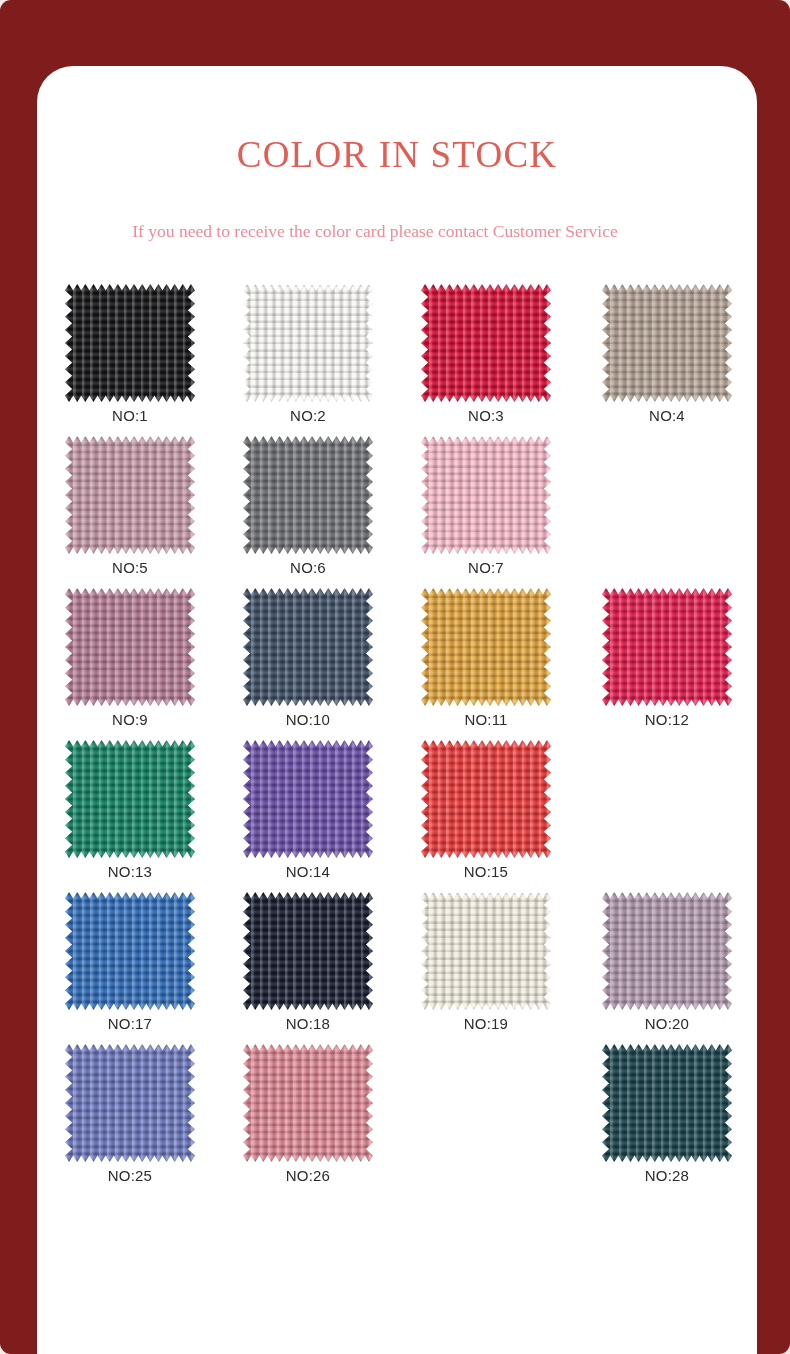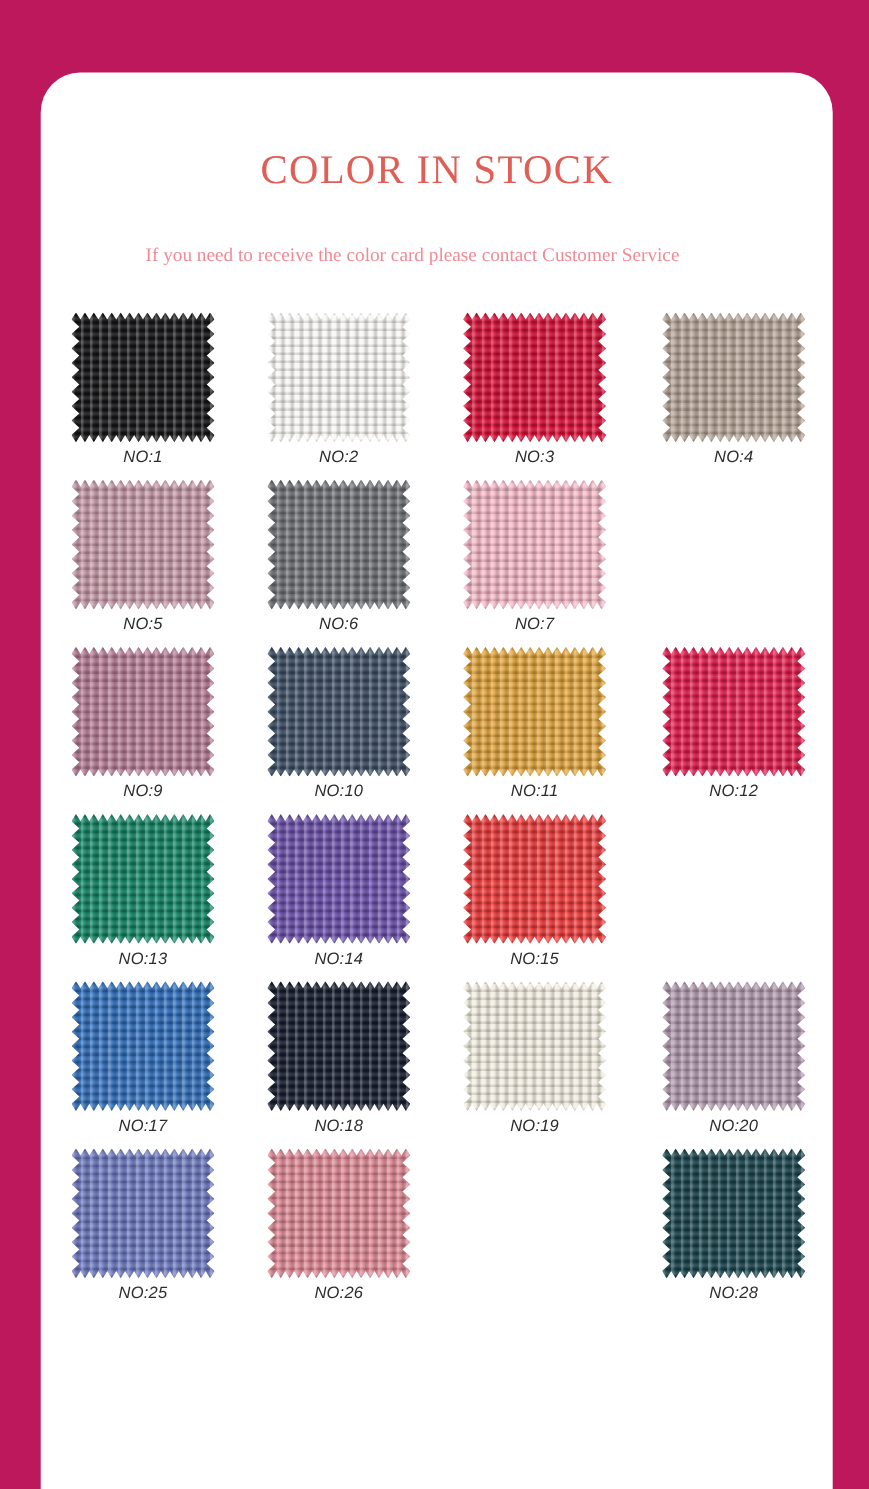--- a/index.html
+++ b/index.html
@@ -12,21 +12,22 @@
     height: 1354px;
     background: #f6ebe9;
     font-family: "Liberation Sans", sans-serif;
     overflow: hidden;
   }
 
   #page {
     position: relative;
     width: 790px;
     height: 1354px;
-    background: #be185d;
+    background: #7f1d1d;
+    border-radius: 11px;
   }
 
   
   #card {
     position: absolute;
     left: 37px;
     top: 66px;
     width: 720px;
     height: 1288px;
     background: #ffffff;
@@ -60,21 +61,20 @@
     font-weight: 400;
     line-height: 1;
   }
 
   
   #grid {
     position: absolute;
     left: 0;
     top: 218px;
     width: 690px;
-    font-style: italic;
   }
   .row {
     position: relative;
     height: 152px;
   }
   .cell {
     position: absolute;
     width: 130px;
     top: 0;
   }

